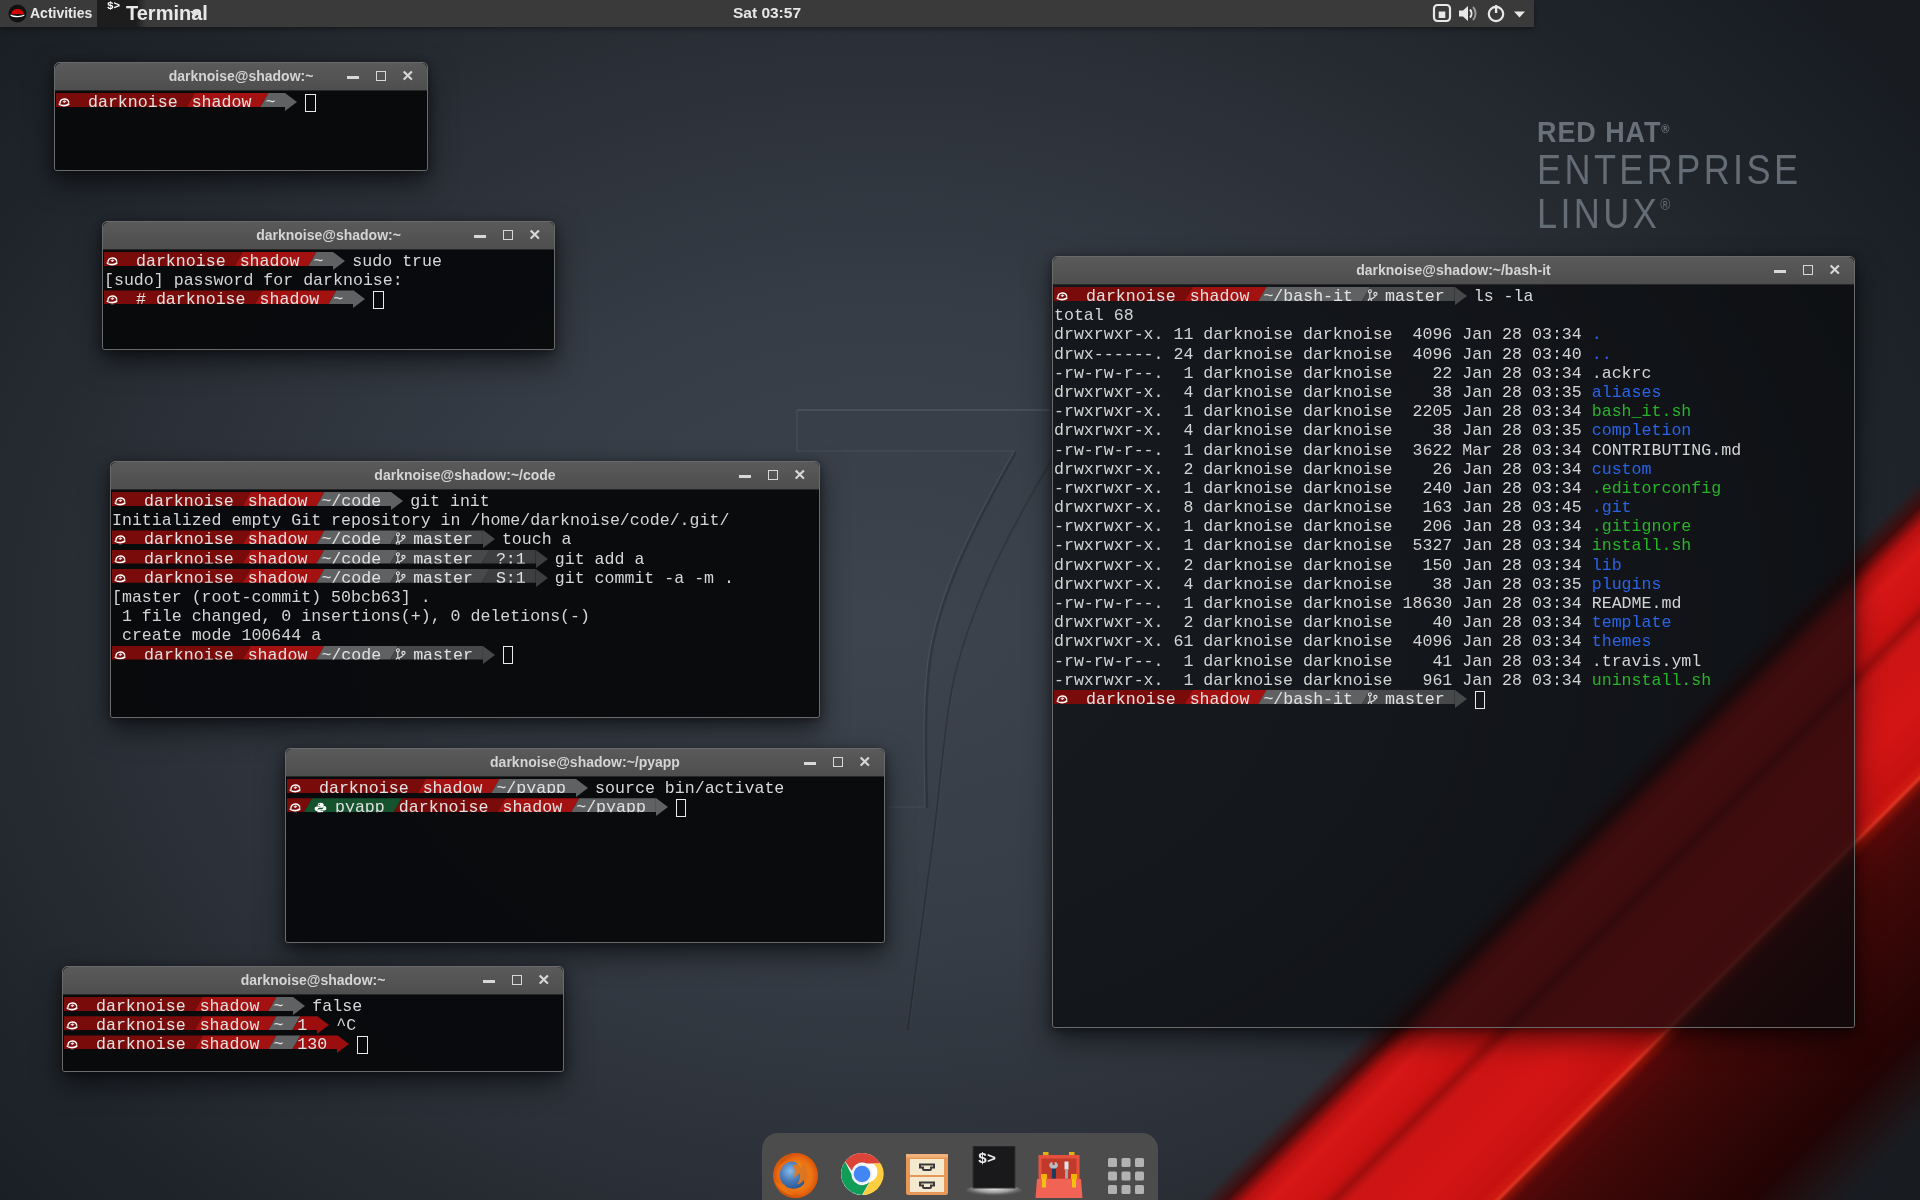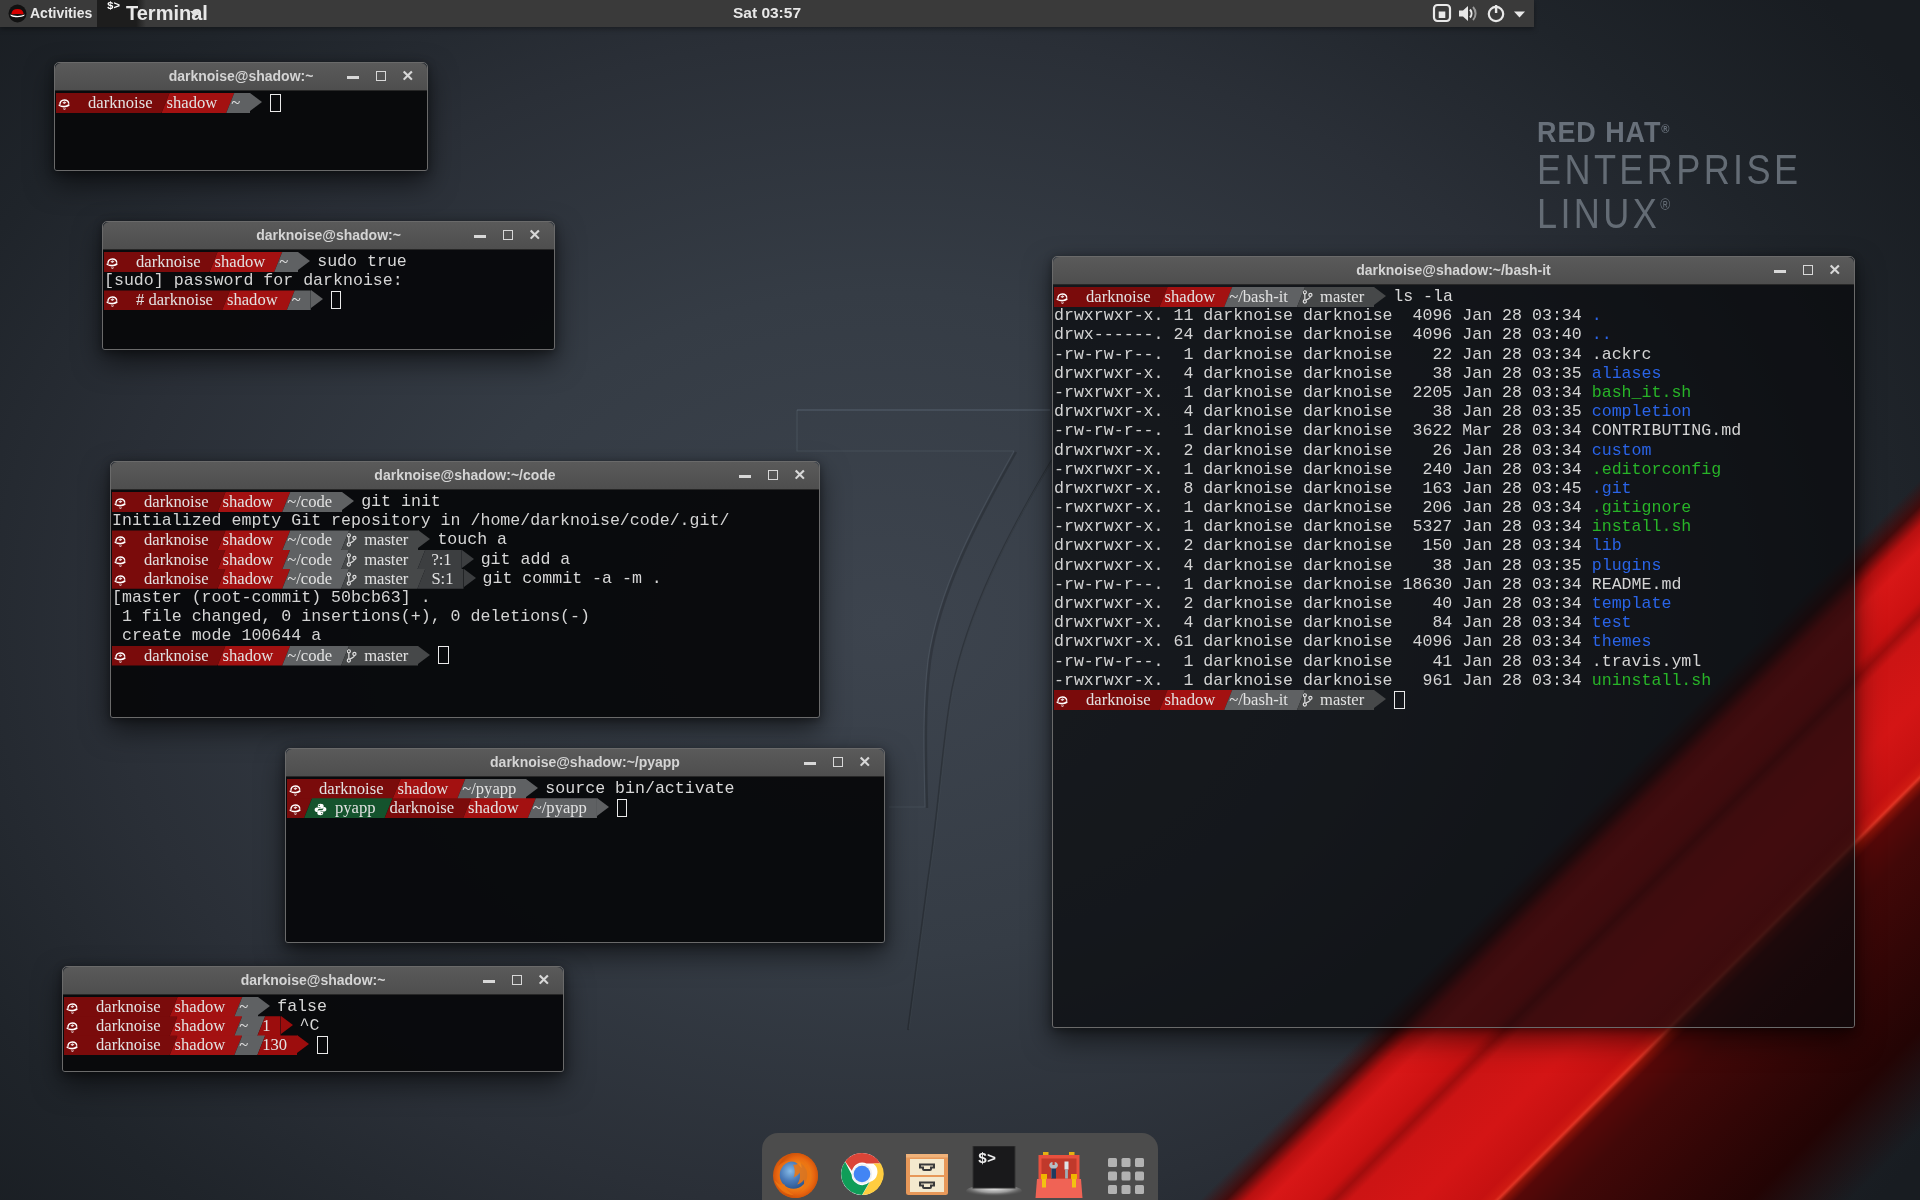--- a/index.html
+++ b/index.html
@@ -43,22 +43,22 @@
 .wmin{width:12px;height:3px;background:#d8d8d8;position:absolute;top:13px;}
 .wmax{width:8px;height:8px;border:1.8px solid #d8d8d8;position:absolute;top:8px;}
 .wcls{position:absolute;top:0;font-size:15px;font-weight:bold;line-height:26px;color:#d8d8d8;}
 .content{position:relative;padding:2px 0 0 1px;font-family:"Liberation Mono",monospace;
   font-size:16.6px;line-height:19.2px;color:#d4d4d4;border-radius:0 0 2px 2px;}
 .content.op{background:rgba(8,9,11,0.97);}
 .content.tr{background:rgba(9,10,13,0.72);}
 .ol{height:19.2px;white-space:pre;}
 
 .tl{display:flex;height:19.2px;align-items:stretch;white-space:pre;}
-.sg{padding:0 17px 0 5px;margin-left:-8px;height:20px;line-height:19.5px;
-  clip-path:polygon(8px 0,100% 0,calc(100% - 8px) 100%,0 100%);color:#e2e2e2;font-family:Liberation Serif, serif;}
+.sg{padding:0 17px 0 5px;margin-left:-8px;height:14px;line-height:19.5px;
+  clip-path:polygon(8px 0,100% 0,calc(100% - 8px) 100%,0 100%);color:#e2e2e2;}
 .sg.f{margin-left:0;padding-left:2px;clip-path:polygon(0 0,100% 0,calc(100% - 8px) 100%,0 100%);}
 .sg.l{clip-path:polygon(8px 0,100% 0,100% 100%,0 100%);padding-right:10px;}
 .arr{width:0;height:0;border-top:9.6px solid transparent;border-bottom:9.6px solid transparent;border-left:12px solid;}
 .c1{background:#7a0b0b;}
 .c2{background:#a31111;}
 .c2e{background:#9c0d0d;}
 .c3{background:#5f6163;}
 .c4{background:#464849;}
 .c4b{background:#3c3e40;padding-left:14px;}
 .c5{background:#14532d;}
@@ -230,37 +230,37 @@
       <span class="wmin" style="right:68px"></span>
         <span class="wmax" style="right:41px"></span>
         <span class="wcls" style="right:13px">✕</span>
       </div>
     <div class="content tr" style="height:740px;">
       <div class="tl"><span class="sg f c1"><svg class="fi" width="13" height="12">
               <use href="#hat"></use>
             </svg>darknoise</span><span class="sg c2">shadow</span><span class="sg c3">~/bash-it</span><span class="sg l c4"><svg class="bi" width="11" height="16">
               <use href="#br"></use>
             </svg>master</span><span class="arr a4"></span><span class="cmd">ls -la</span></div>
+      <div class="ol">total 68</div>
       <div class="ol">drwxrwxr-x. 11 darknoise darknoise  4096 Jan 28 03:34 <span class="blu">.</span></div>
       <div class="ol">drwx------. 24 darknoise darknoise  4096 Jan 28 03:40 <span class="blu">..</span></div>
       <div class="ol">-rw-rw-r--.  1 darknoise darknoise    22 Jan 28 03:34 .ackrc</div>
       <div class="ol">drwxrwxr-x.  4 darknoise darknoise    38 Jan 28 03:35 <span class="blu">aliases</span></div>
       <div class="ol">-rwxrwxr-x.  1 darknoise darknoise  2205 Jan 28 03:34 <span class="grn">bash_it.sh</span></div>
       <div class="ol">drwxrwxr-x.  4 darknoise darknoise    38 Jan 28 03:35 <span class="blu">completion</span></div>
       <div class="ol">-rw-rw-r--.  1 darknoise darknoise  3622 Mar 28 03:34 CONTRIBUTING.md</div>
       <div class="ol">drwxrwxr-x.  2 darknoise darknoise    26 Jan 28 03:34 <span class="blu">custom</span></div>
       <div class="ol">-rwxrwxr-x.  1 darknoise darknoise   240 Jan 28 03:34 <span class="grn">.editorconfig</span></div>
       <div class="ol">drwxrwxr-x.  8 darknoise darknoise   163 Jan 28 03:45 <span class="blu">.git</span></div>
       <div class="ol">-rwxrwxr-x.  1 darknoise darknoise   206 Jan 28 03:34 <span class="grn">.gitignore</span></div>
       <div class="ol">-rwxrwxr-x.  1 darknoise darknoise  5327 Jan 28 03:34 <span class="grn">install.sh</span></div>
       <div class="ol">drwxrwxr-x.  2 darknoise darknoise   150 Jan 28 03:34 <span class="blu">lib</span></div>
       <div class="ol">drwxrwxr-x.  4 darknoise darknoise    38 Jan 28 03:35 <span class="blu">plugins</span></div>
       <div class="ol">-rw-rw-r--.  1 darknoise darknoise 18630 Jan 28 03:34 README.md</div>
       <div class="ol">drwxrwxr-x.  2 darknoise darknoise    40 Jan 28 03:34 <span class="blu">template</span></div>
-      <div class="ol">drwxrwxr-x.  4 darknoise darknoise    84 Jan 28 03:34 <span class="blu">test</span></div>
       <div class="ol">drwxrwxr-x. 61 darknoise darknoise  4096 Jan 28 03:34 <span class="blu">themes</span></div>
       <div class="ol">-rw-rw-r--.  1 darknoise darknoise    41 Jan 28 03:34 .travis.yml</div>
       <div class="ol">-rwxrwxr-x.  1 darknoise darknoise   961 Jan 28 03:34 <span class="grn">uninstall.sh</span></div>
       <div class="tl"><span class="sg f c1"><svg class="fi" width="13" height="12">
               <use href="#hat"></use>
             </svg>darknoise</span><span class="sg c2">shadow</span><span class="sg c3">~/bash-it</span><span class="sg l c4"><svg class="bi" width="11" height="16">
               <use href="#br"></use>
             </svg>master</span><span class="arr a4"></span><span class="cur"></span></div>
     </div>
   </div>

